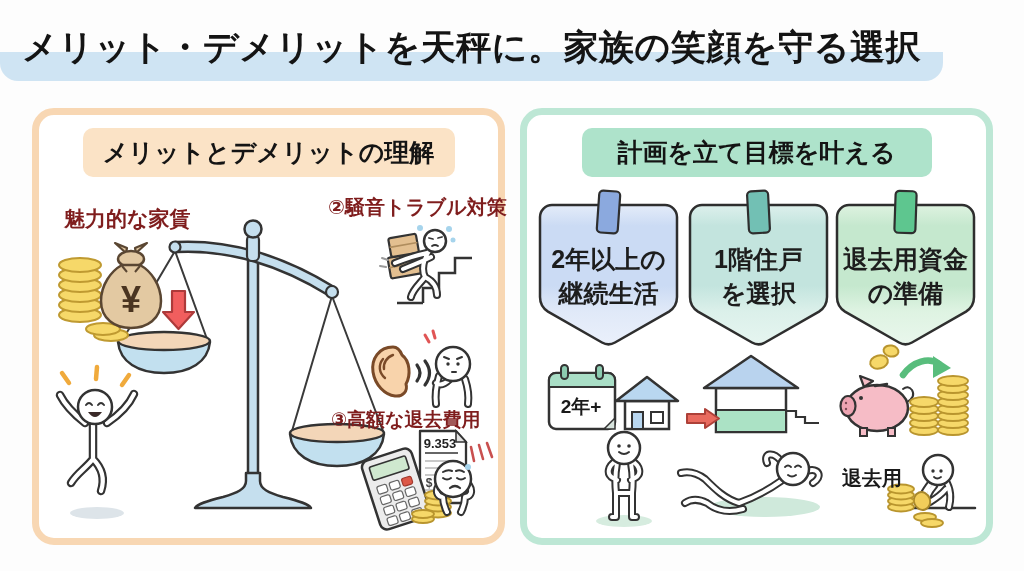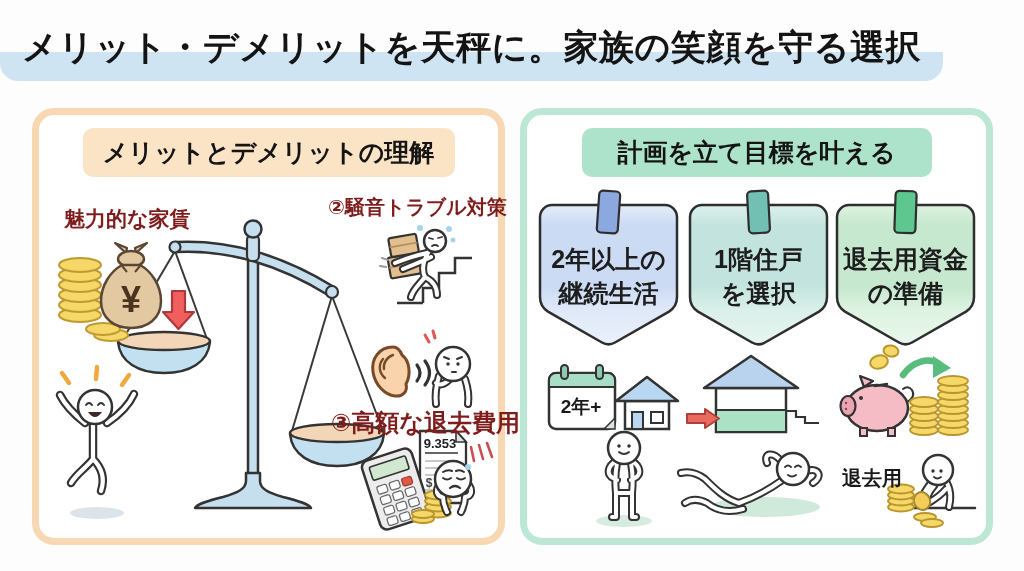--- a/index.html
+++ b/index.html
@@ -26,21 +26,21 @@
     padding:8px 0; text-align:center; border-radius:10px;
     font-size:25px; font-weight:900; color:#141414; white-space:nowrap;
   }
   .panel.left  .panel-header { width:372px; background:#fbe3c6; }
   .panel.right .panel-header { width:350px; background:#aee3cb; }
   .art { position:absolute; left:0; top:0; width:459px; height:423px; }
   .label { position:absolute; font-weight:900; color:#7f1d1d; white-space:nowrap; }
   .merit-label { left:25px;  top:90px;  font-size:21px; }
   .demerit-1   { left:289px; top:79px;  font-size:20px; }
   .demerit-2   { left:289px; top:200px; font-size:20px; }
-  .demerit-3   { left:292px; top:292px; font-size:24px; }
+  .demerit-3   { left:292px; top:292px; font-size:19px; }
   svg text { font-family:inherit; }
 </style>
 </head>
 <body>
 
 <div class="canvas">
 
   <div class="title-wrap">
     <span class="title-band"><span class="title-text">メリット・デメリットを天秤に。家族の笑顔を守る選択</span></span>
   </div>

